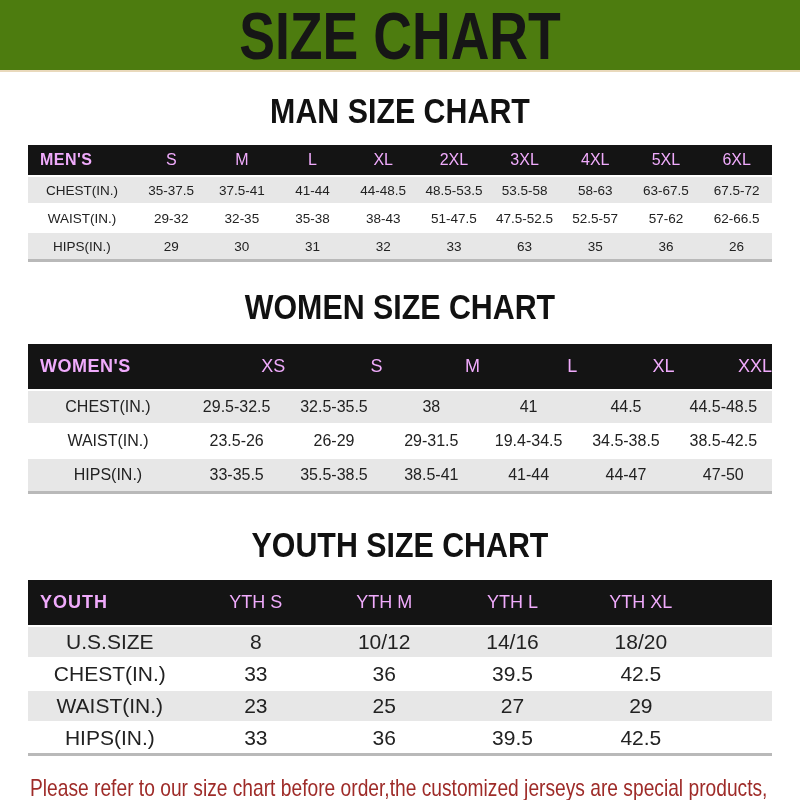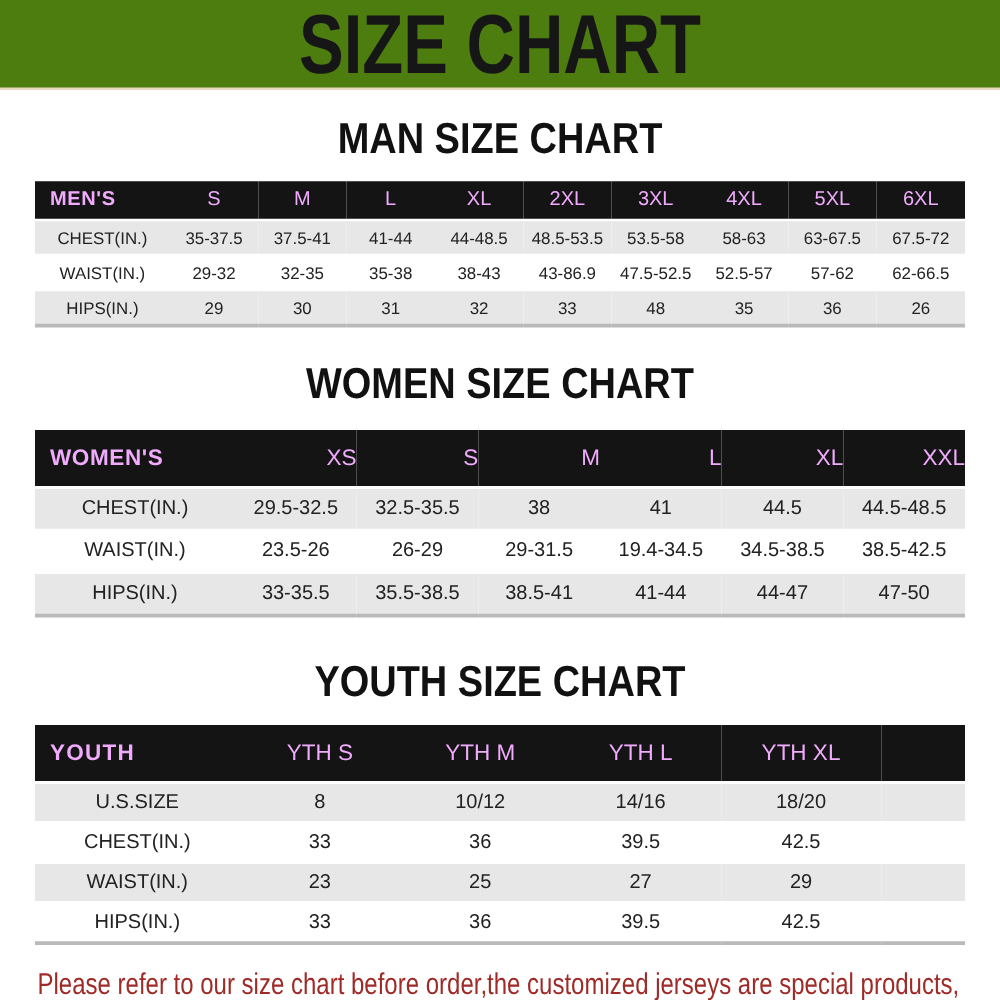--- a/index.html
+++ b/index.html
@@ -91,21 +91,21 @@
 
   
   .t-women .header-row th { height: 45px; font-size: 18px; text-align: right; }
   .t-women .corner-label  { font-size: 24px; }
   .t-women .data-row td   { height: 32px; font-size: 16px; }
   .t-women .row-label     { font-size: 16px; }
 
   
   .t-youth .header-row th { height: 45px; font-size: 18px; }
   .t-youth .corner-label  { font-size: 25px; letter-spacing: 1px; }
-  .t-youth .data-row td   { height: 30px; font-size: 16px; }
+  .t-youth .data-row td   { height: 30px; font-size: 21px; }
   .t-youth .row-label     { font-size: 16px; }
 
   
   .footer-note {
     margin-top: 14px;
     padding-left: 30px;
   }
   .footer-line {
     font-size: 24px;
     line-height: 35px;
@@ -166,34 +166,34 @@
               <td>58-63</td>
               <td>63-67.5</td>
               <td>67.5-72</td>
             </tr>
             <tr class="data-row row-white">
               <td class="row-label">WAIST(IN.)</td>
               <td>29-32</td>
               <td>32-35</td>
               <td>35-38</td>
               <td>38-43</td>
-              <td>43-86.9</td>
+              <td>51-47.5</td>
               <td>47.5-52.5</td>
               <td>52.5-57</td>
               <td>57-62</td>
               <td>62-66.5</td>
             </tr>
             <tr class="data-row row-gray">
               <td class="row-label">HIPS(IN.)</td>
               <td>29</td>
               <td>30</td>
               <td>31</td>
               <td>32</td>
               <td>33</td>
-              <td>48</td>
+              <td>63</td>
               <td>35</td>
               <td>36</td>
               <td>26</td>
             </tr>
           </tbody>
         </table>
       </section>
       <section class="chart-section">
         <h2 class="section-heading hd-women">WOMEN SIZE CHART</h2>
         <table class="size-table t-women">

